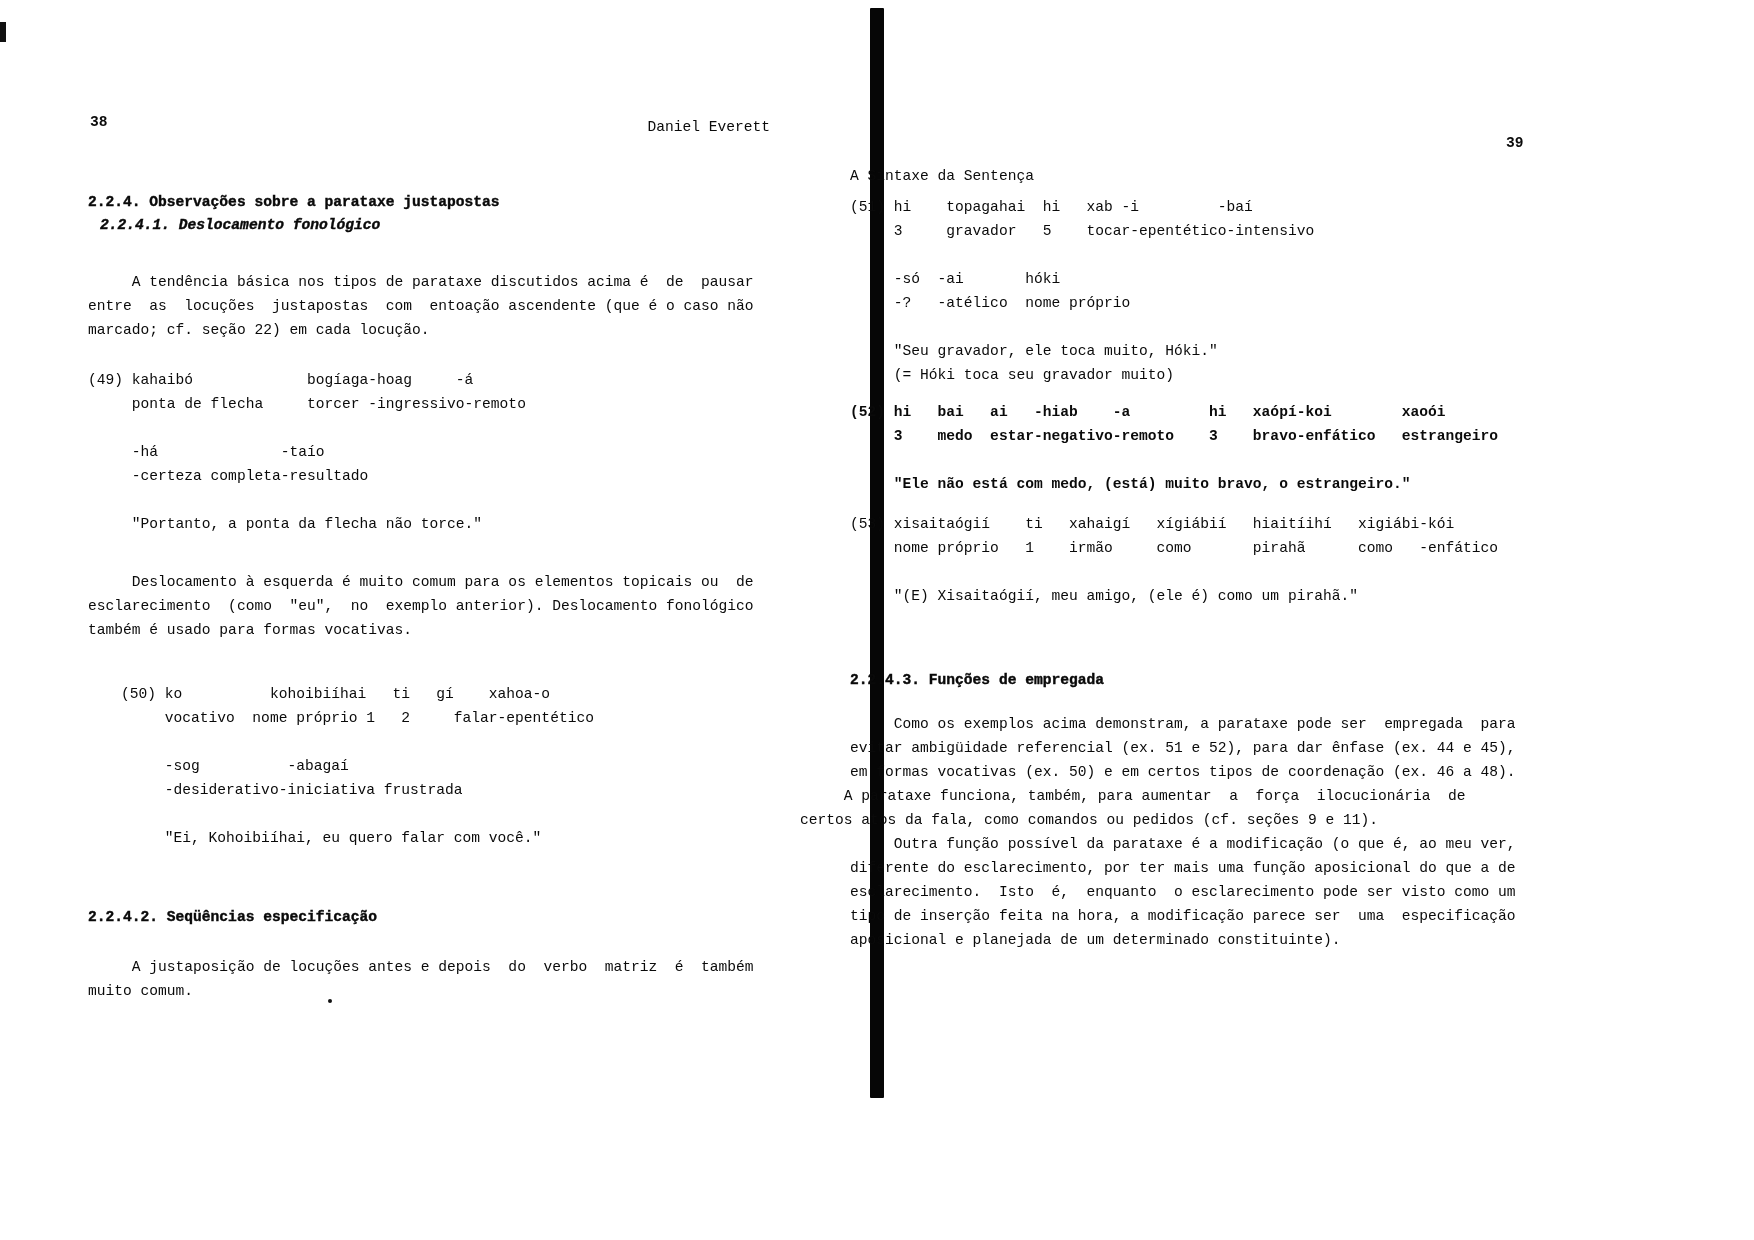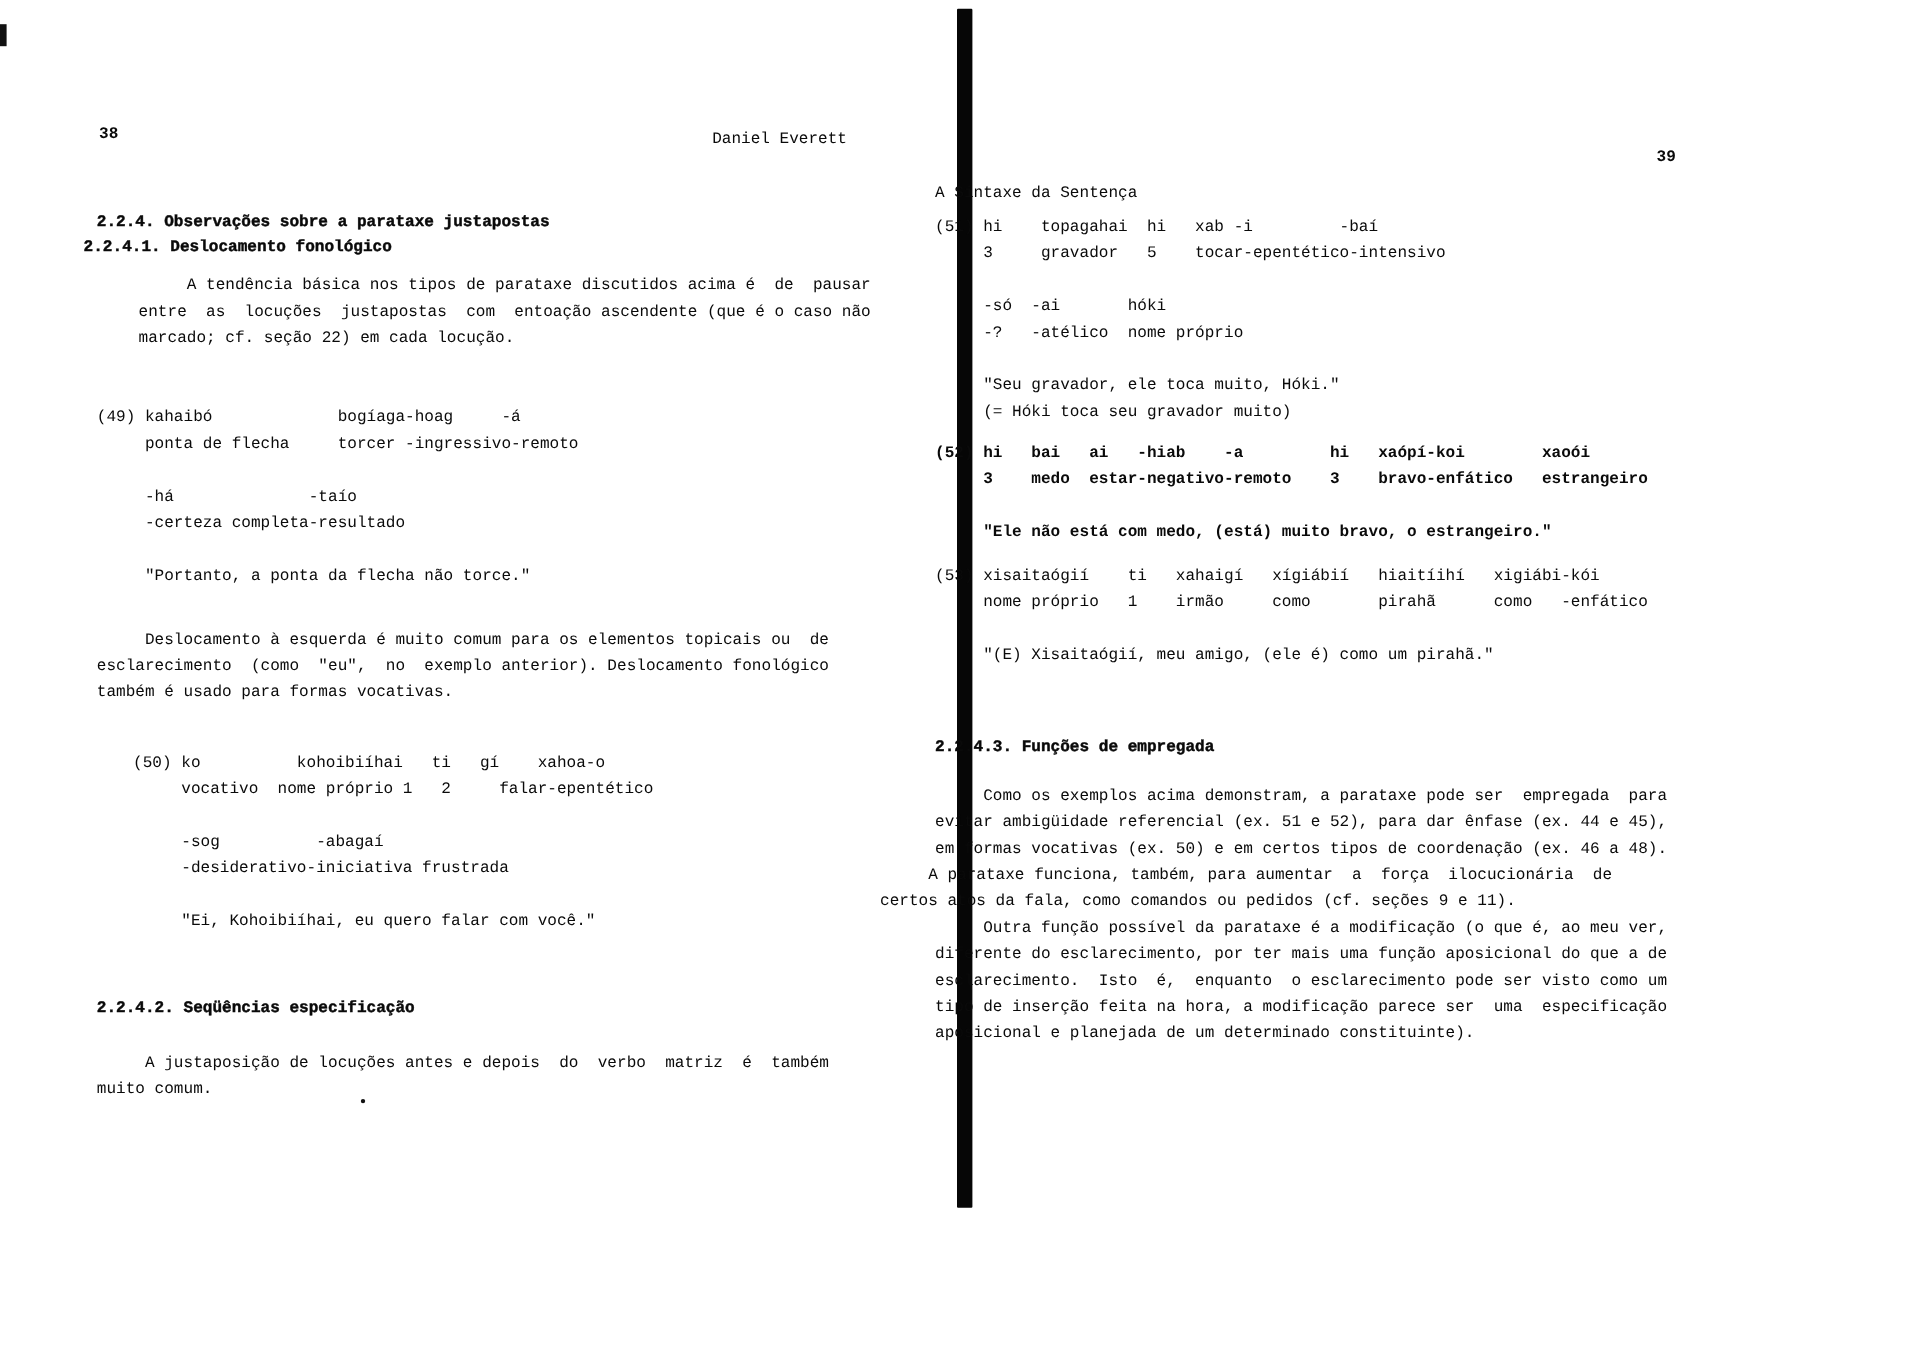--- a/index.html
+++ b/index.html
@@ -46,23 +46,23 @@
   <div class="speck" style="left:0; top:22px; width:6px; height:20px;"></div>
   <div class="speck" style="left:328px; top:999px; width:4px; height:4px; border-radius:2px;"></div>
 
   <div>
     <div class="blk" style="left:90px; top:110px; font-weight:700;">38</div>
 
     <div class="blk runhead right-align" style="left:88px; top:115px; width:682px;">Daniel Everett</div>
 
     <div class="blk heading" style="left:88px; top:190px;">2.2.4. Observações sobre a parataxe justapostas</div>
 
-    <div class="blk heading" style="left:76px; top:213px;">2.2.4.1. Deslocamento fonológico</div>
+    <div class="blk heading" style="left:100px; top:213px;font-style:italic;">2.2.4.1. Deslocamento fonológico</div>
 
-    <div class="blk" style="left:88px; top:248px;margin-left:38px;">     A tendência básica nos tipos de parataxe discutidos acima é  de  pausar
+    <div class="blk" style="left:88px; top:270px;">     A tendência básica nos tipos de parataxe discutidos acima é  de  pausar
 entre  as  locuções  justapostas  com  entoação ascendente (que é o caso não
 marcado; cf. seção 22) em cada locução.</div>
 
     <div class="blk" style="left:88px; top:368px;">(49) kahaibó             bogíaga-hoag     -á
      ponta de flecha     torcer -ingressivo-remoto
 
      -há              -taío
      -certeza completa-resultado
 
      "Portanto, a ponta da flecha não torce."</div>

